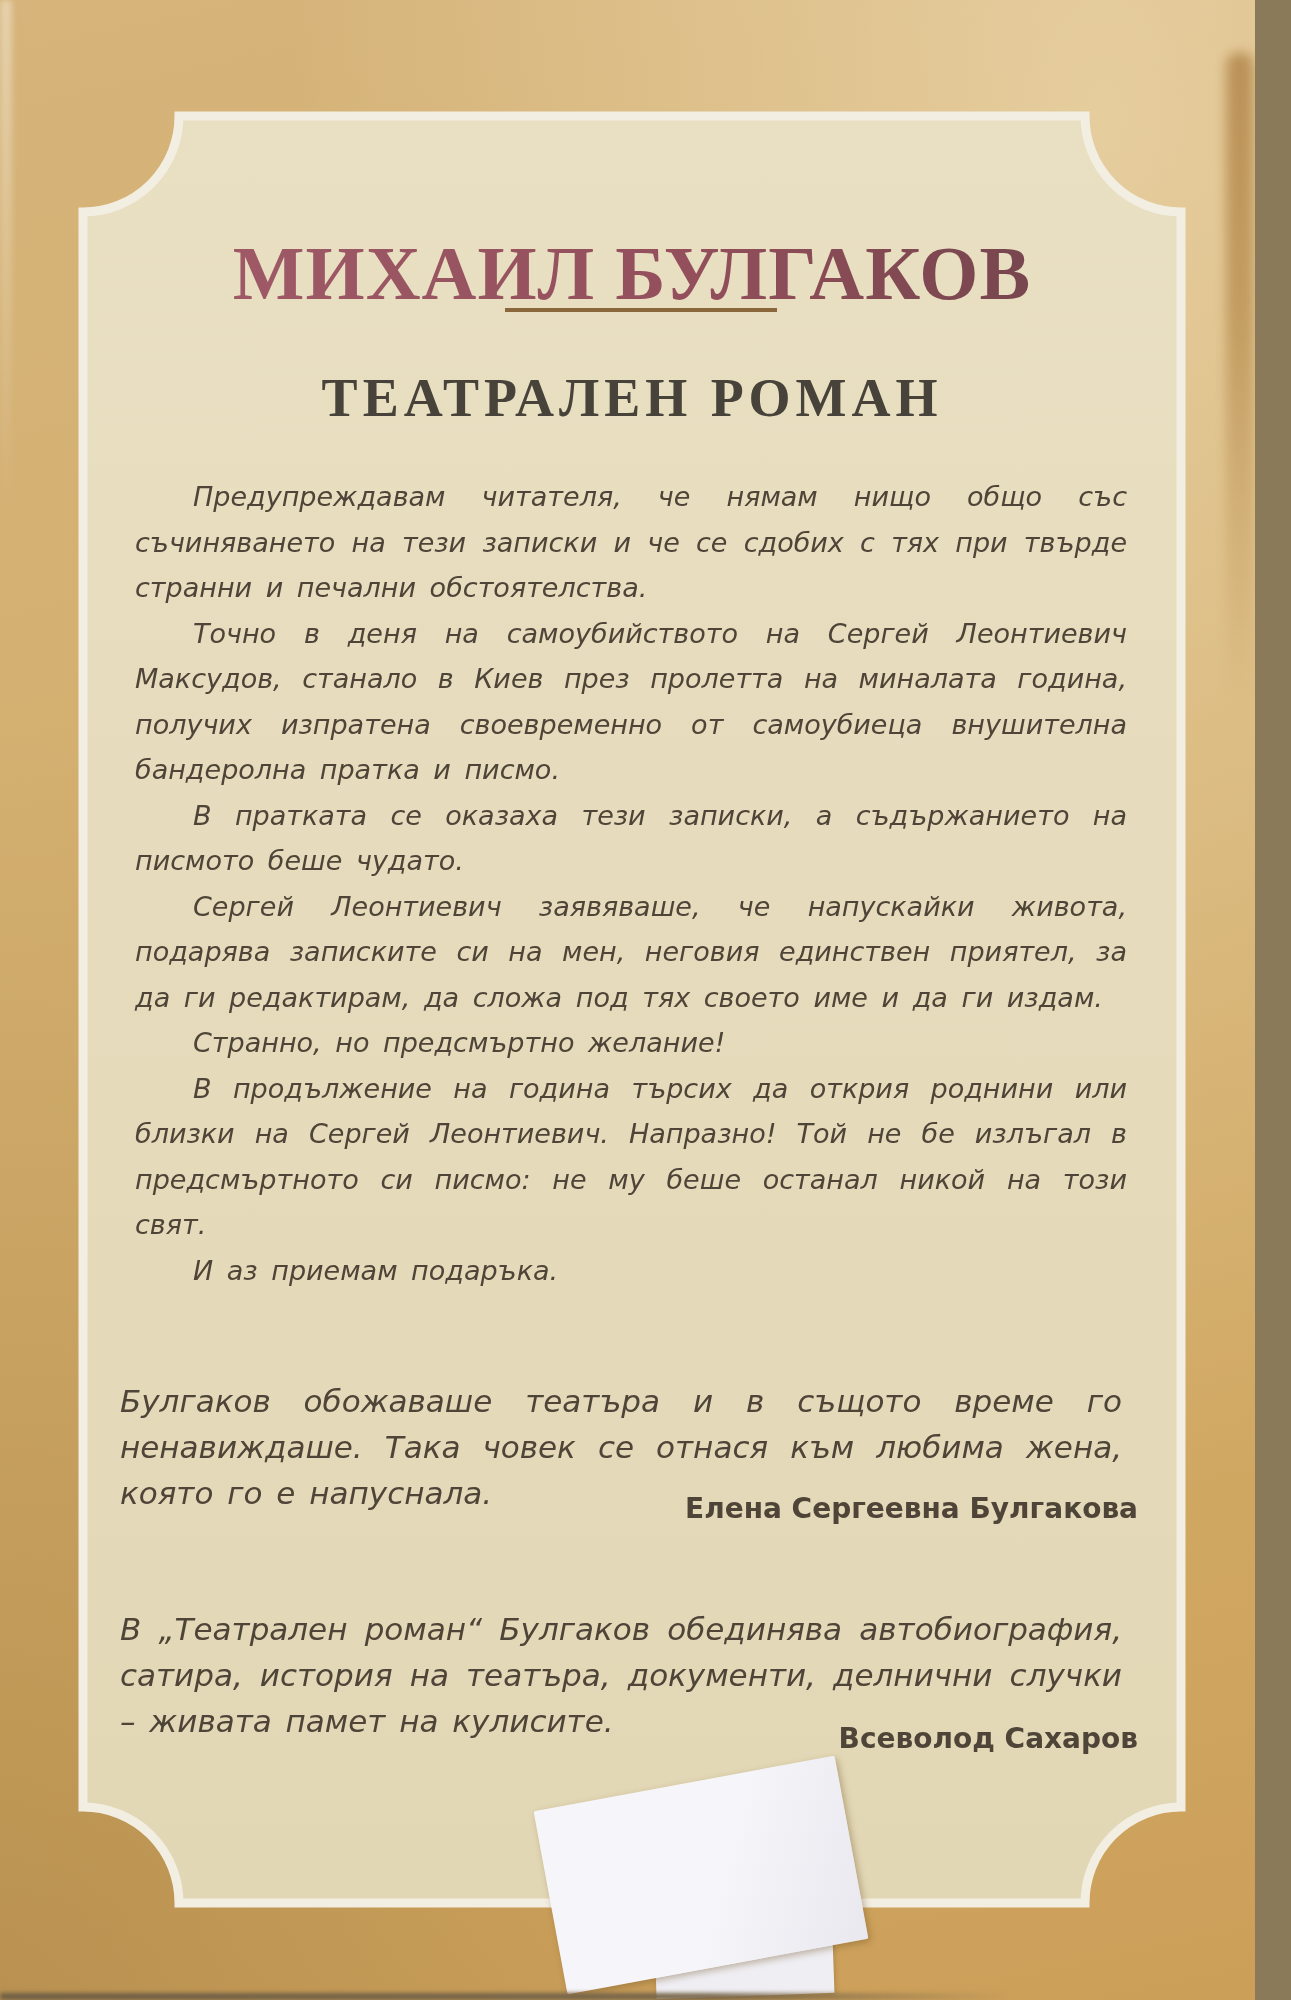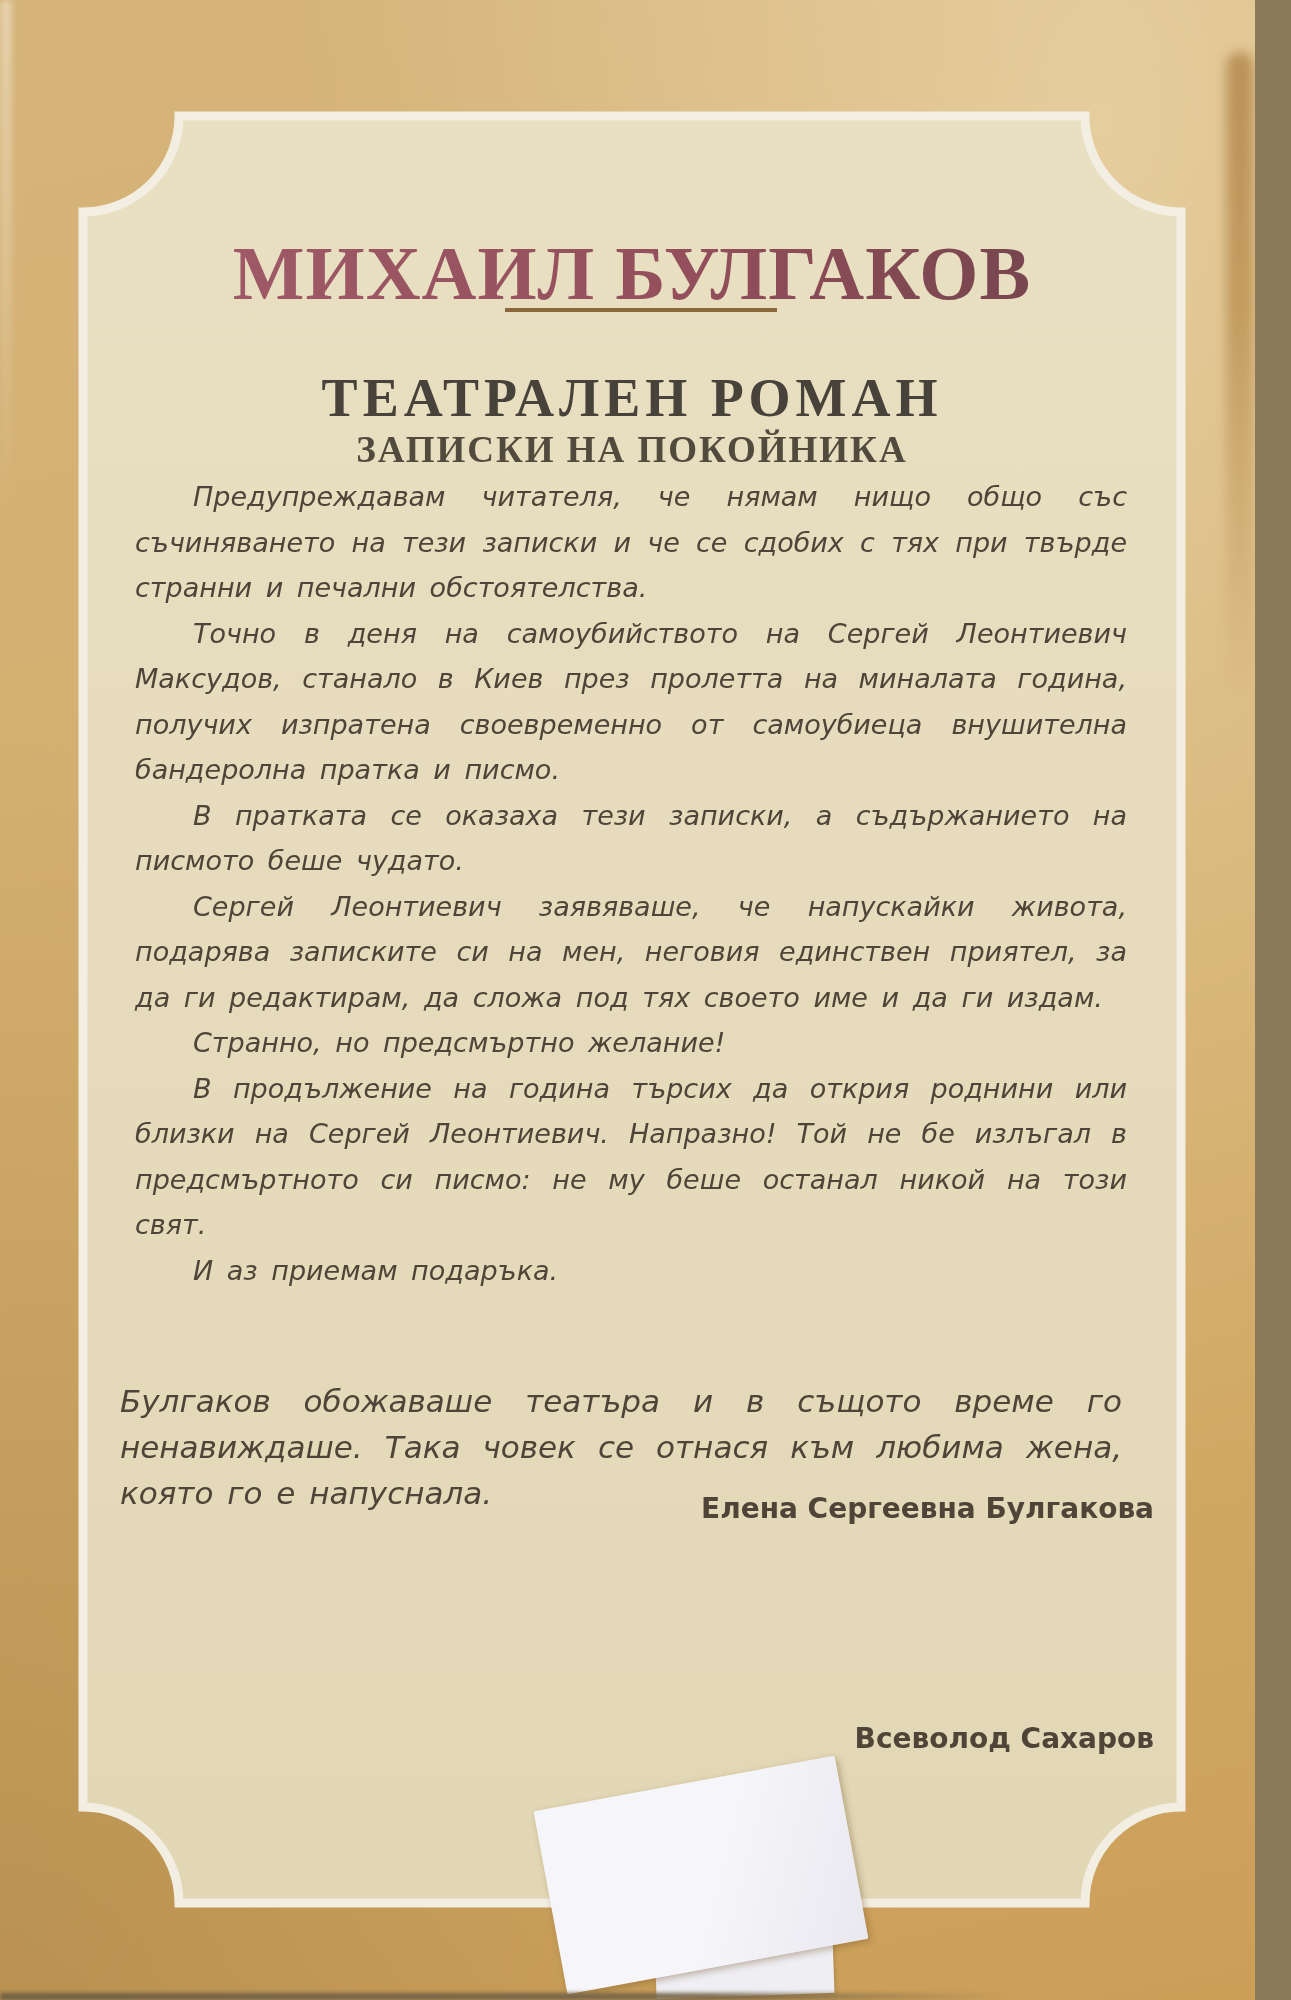--- a/index.html
+++ b/index.html
@@ -47,21 +47,21 @@
   .quote {
     position:absolute; left:112px; width:1018px;
     font-style:italic; font-size:31px; line-height:46px;
     text-align:justify; word-spacing:4px; color:#4e4538;
   }
   .quote p { margin:8px; }
   .quote1 { top:1370px; }
   .quote2 { top:1598px; }
 
   .attribution {
-    position:absolute; left:128px; width:1026px; text-align:right;
+    position:absolute; left:112px; width:1026px; text-align:right;
     font-weight:bold; font-size:28px; line-height:1.1; color:#4e4437;
   }
   .attr1 { top:1494px; }
   .attr2 { top:1724px; }
 
   .sticker-under {
     position:absolute; left:655px; top:1908px; width:178px; height:88px;
     background:#efeef3; transform:rotate(-2deg);
     box-shadow:1px 2px 5px rgba(110,80,35,.35);
   }
@@ -107,37 +107,39 @@
 
   <div class="stain"></div>
   <div class="photo-left-edge"></div>
 
   <h1 class="centered author">МИХАИЛ БУЛГАКОВ</h1>
 
   <div class="divider"></div>
 
   <h2 class="centered work-title">ТЕАТРАЛЕН РОМАН</h2>
 
-  <h3 class="centered subtitle">ЗАПИСКИ НА ПОКОЙНИКА</h3>
 
   <div class="annotation">
     <p>Предупреждавам читателя, че нямам нищо общо със съчиняването на тези записки и че се сдобих с тях при твърде странни и печални обстоятелства.</p>
     <p>Точно в деня на самоубийството на Сергей Леонтиевич Максудов, станало в Киев през пролетта на миналата година, получих изпратена своевременно от самоубиеца внушителна бандеролна пратка и писмо.</p>
     <p>В пратката се оказаха тези записки, а съдържанието на писмото беше чудато.</p>
     <p>Сергей Леонтиевич заявяваше, че напускайки живота, подарява записките си на мен, неговия единствен приятел, за да ги редактирам, да сложа под тях своето име и да ги издам.</p>
     <p>Странно, но предсмъртно желание!</p>
     <p>В продължение на година търсих да открия роднини или близки на Сергей Леонтиевич. Напразно! Той не бе излъгал в предсмъртното си писмо: не му беше останал никой на този свят.</p>
     <p>И аз приемам подаръка.</p>
   </div>
 
   <div class="quote quote1">
     <p>Булгаков обожаваше театъра и в същото време го ненавиждаше. Така човек се отнася към любима жена, която го е напуснала.</p>
   </div>
   <div class="attribution attr1">Елена Сергеевна Булгакова</div>
 
+  <div class="quote quote2">
+    <p>В „Театрален роман“ Булгаков обединява автобиография, сатира, история на театъра, документи, делнични случки – живата памет на кулисите.</p>
+  </div>
   <div class="attribution attr2">Всеволод Сахаров</div>
 
   <div class="sticker-under"></div>
   <div class="sticker"></div>
 
   <div class="photo-bottom-edge"></div>
 
 </div>
 
 </body></html>

